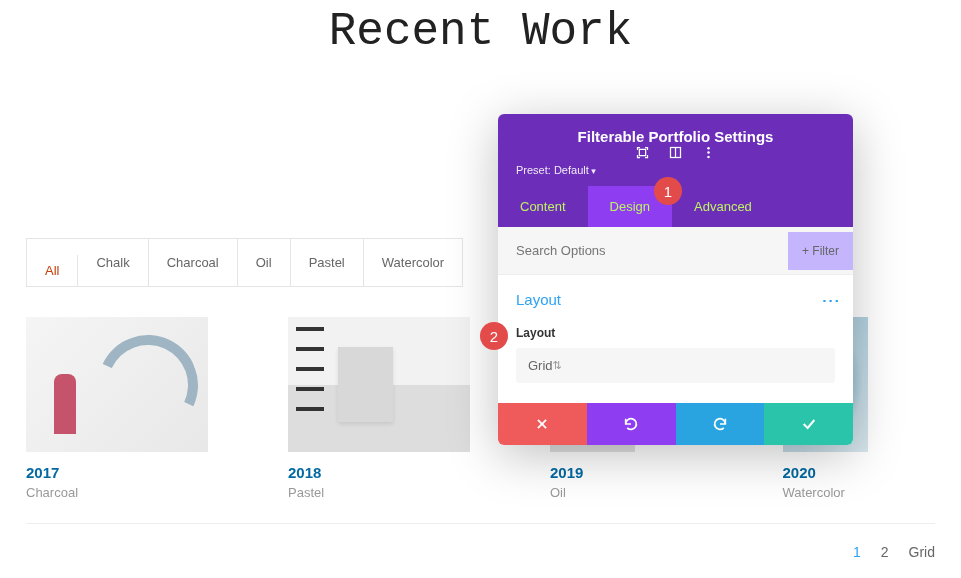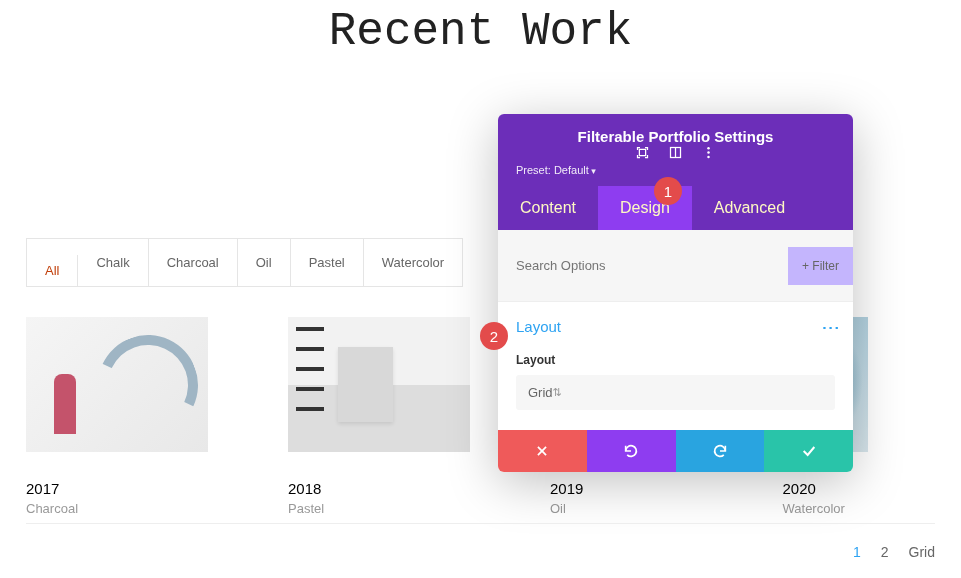--- a/index.html
+++ b/index.html
@@ -19,36 +19,36 @@
 .t1::before { content: ""; position: absolute; left: 28px; bottom: 18px; width: 22px; height: 60px; background: #c4536b; border-radius: 8px 8px 0 0; }
 .t1::after { content: ""; position: absolute; right: 10px; top: 18px; width: 80px; height: 80px; border: 10px solid; border-color: #9fb5c4 #9fb5c4 transparent transparent; border-radius: 50%; transform: rotate(-20deg); }
 .t2 { background: linear-gradient(to bottom, #f2f2f2 50%, #ddd 50%); position: relative; overflow: hidden; }
 .t2::before { content: ""; position: absolute; left: 50px; top: 30px; width: 55px; height: 75px; background: #d8d8d8; box-shadow: 0 2px 4px rgba(0,0,0,0.1); }
 .t2::after { content: ""; position: absolute; left: 8px; top: 10px; width: 28px; height: 90px; background: linear-gradient(#333 0 4px, transparent 4px 100%); background-size: 100% 20px; }
 .t3 { background: linear-gradient(to bottom, #fafafa 75%, #e0e0e0 75%); }
 .t4 { background: linear-gradient(135deg, #9cc5d8 0%, #d8e6ec 100%); position: relative; overflow: hidden; }
 .t4::before { content:""; position:absolute; right: 0; top: 5px; width: 70px; height: 120px; background: radial-gradient(ellipse at center, #6fa7bf 0%, transparent 60%); border-radius: 40px; }
 .card3 .thumb, .card4 .thumb { width: 85px; }
 .card4 .thumb { margin-left: 0; }
-.year { font-size: 15px; color: #000000; margin-top: 28px; }
+.year { font-size: 15px; color: #0369a1; margin-top: 12px; font-weight: bold; }
 .cat { font-size: 13px; color: #999; margin-top: 4px; }
 
 .settings-panel { position: absolute; top: 114px; left: 498px; width: 355px; background: #fff; border-radius: 6px; box-shadow: 0 10px 50px rgba(0,0,0,0.25); overflow: hidden; }
 .panel-header { background: #6c2eb9; color: #fff; padding: 14px 18px 10px; }
 .panel-title-row { display: flex; align-items: center; justify-content: space-between; flex-direction: column; }
 .panel-title { font-size: 15px; font-weight: 600; }
 .panel-icons { display: flex; gap: 18px; align-items: center; }
 .panel-icons svg, .panel-icons span { width: 15px; height: 15px; cursor: pointer; }
 .preset { font-size: 11px; opacity: 0.9; margin-top: 4px; }
 .preset::after { content: " ▾"; font-size: 9px; }
 .tabs { display: flex; background: #6c2eb9; }
-.tab { flex: 0 0 auto; padding: 13px 22px; font-size: 16px; color: #fef9c3; cursor: pointer; }
+.tab { flex: 0 0 auto; padding: 13px 22px; font-size: 13px; color: #bef264; cursor: pointer; }
 .tab.active { background: #8e3df0; }
 .search-row { display: flex; align-items: center; background: #f6f6f6; border-bottom: 1px solid #eee; }
-.search-input { flex: 1; border: none; background: transparent; padding: 28px 18px; font-size: 13px; color: #999; outline: none; }
+.search-input { flex: 1; border: none; background: transparent; padding: 16px 18px; font-size: 13px; color: #999; outline: none; }
 .filter-add { padding: 12px 14px; font-size: 12px; color: #666; background: #c4b5fd; cursor: pointer; }
 .section { padding: 16px 18px 20px; }
 .section-header { display: flex; justify-content: space-between; align-items: center; }
 .section-title { color: #2ea3f2; font-size: 15px; }
 .section-menu { color: #2ea3f2; font-size: 18px; cursor: pointer; line-height: 0.5; letter-spacing: -2px; writing-mode: vertical-rl; }
 .field-label { font-size: 12px; color: #333; font-weight: 600; margin-top: 18px; }
 .select-wrap { margin-top: 8px; background: #f6f6f6; border-radius: 3px; padding: 10px 12px; display: flex; justify-content: flex-start; align-items: center; cursor: pointer; font-size: 13px; color: #666; }
 .select-caret { font-size: 11px; color: #999; }
 .action-bar { display: flex; }
 .action-btn { flex: 1; height: 42px; display: flex; align-items: center; justify-content: center; cursor: pointer; color: #fff; }

